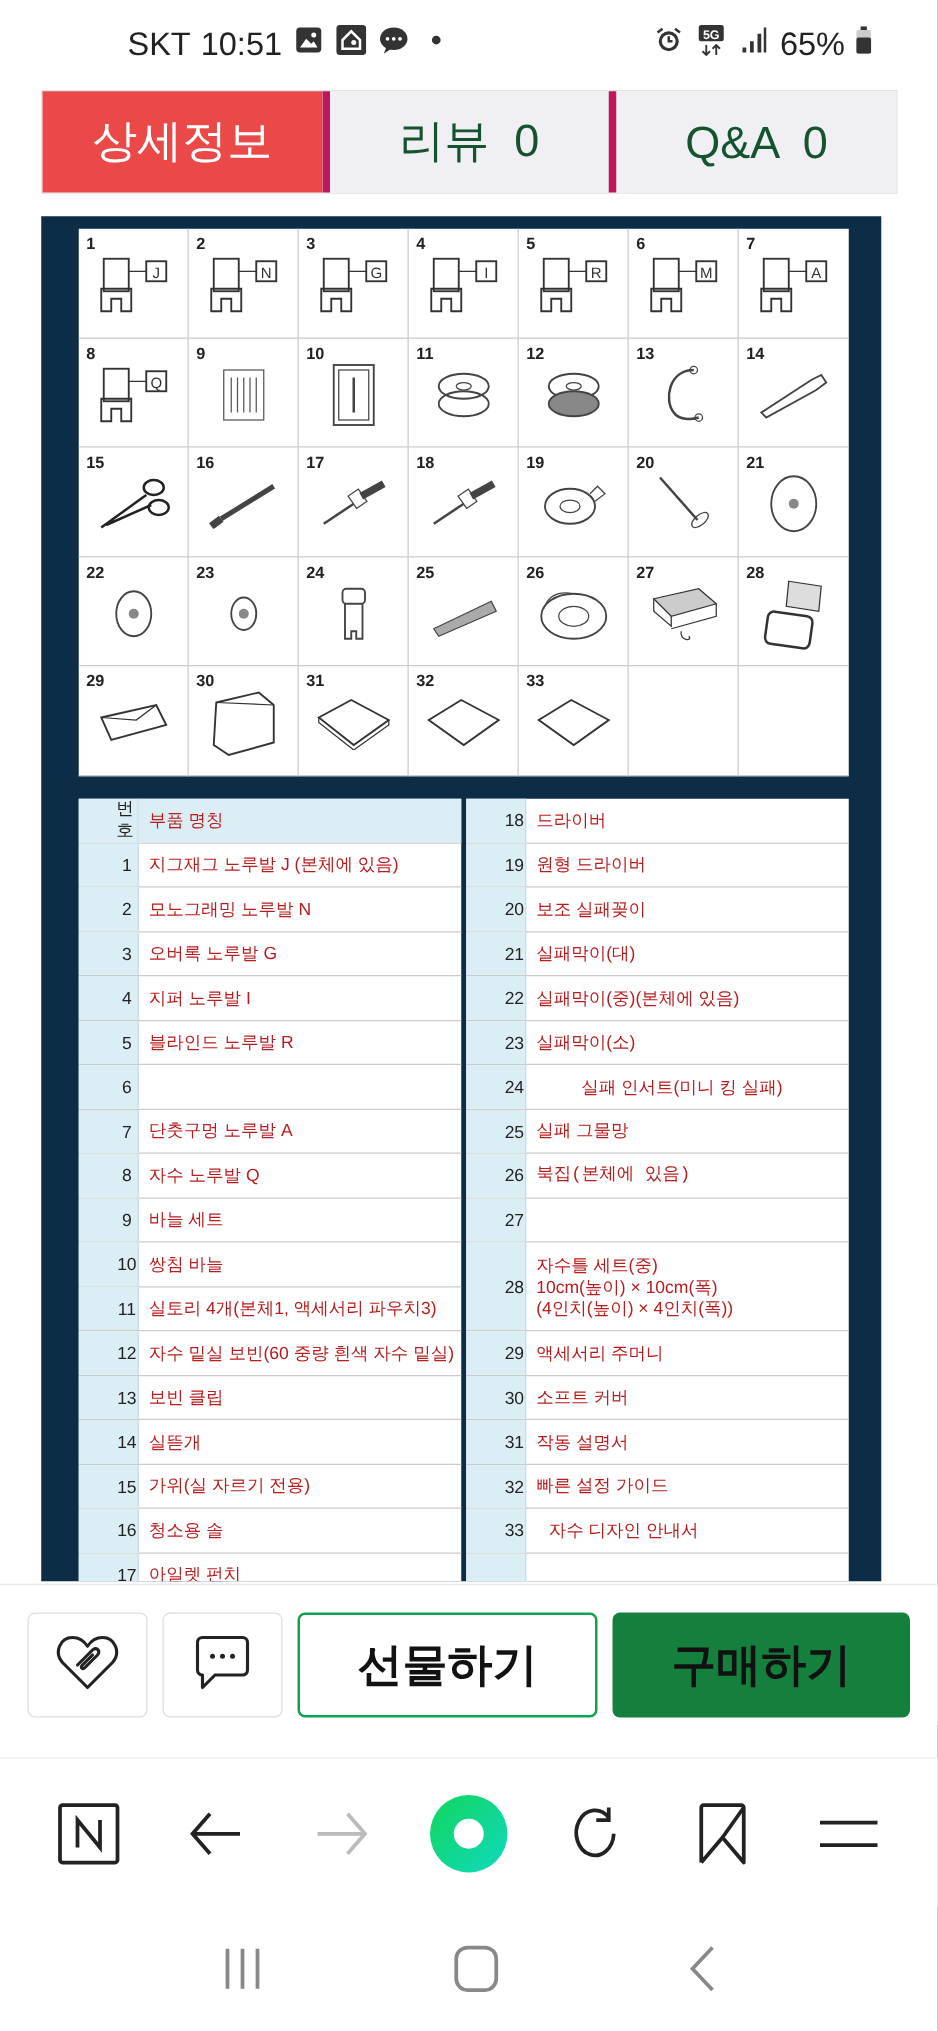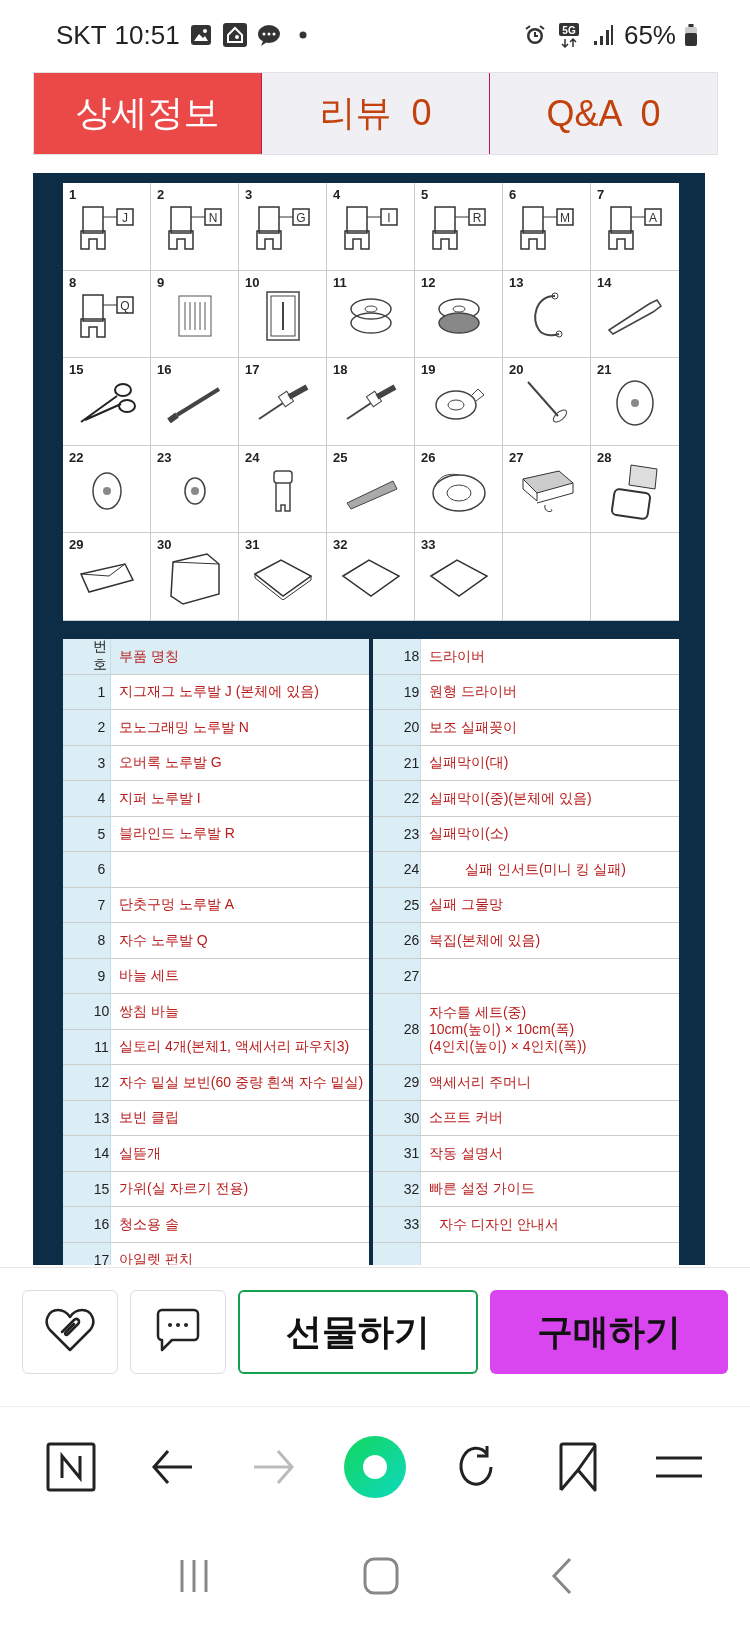--- a/index.html
+++ b/index.html
@@ -1,41 +1,41 @@
 <!DOCTYPE html>
 <html><head>
 <meta charset="utf-8">
 <style>
   * { box-sizing: border-box; margin: 0; padding: 0; }
   html, body { width: 750px; height: 1625px; overflow: hidden; background: #fff; font-family: "Liberation Sans", "DejaVu Sans", sans-serif; color: #222; }
   .status-bar { position: absolute; top: 0; left: 0; width: 750px; height: 70px; display: flex; align-items: center; justify-content: space-between; padding: 0 52px 0 56px; font-size: 26px; color: #222; }
-  .sb-left, .sb-right { display: flex; align-items: center; gap: 8px; }
+  .sb-left, .sb-right { display: flex; align-items: flex-start; gap: 8px; margin-left: 46px; }
   .sb-ico { width: 26px; height: 24px; display: inline-flex; align-items: center; justify-content: center; }
   .tabs { position: absolute; top: 72px; left: 33px; width: 685px; height: 83px; display: flex; border: 1px solid #e2e2e6; }
-  .tab { flex: 1; display: flex; align-items: center; justify-content: center; font-size: 36px; color: #c2410c; background: #f0f0f4; border-left: 1px solid #be185d; }
+  .tab { flex: 1; display: flex; align-items: center; justify-content: center; font-size: 36px; color: #14532d; background: #f0f0f4; border-left: 6px solid #be185d; }
   .tab.active { background: #eb4848; color: #fff; border-left: none; }
   .content { position: absolute; top: 173px; left: 33px; width: 672px; height: 1092px; background: #0d2c45; overflow: hidden; }
   .grid { position: absolute; top: 10px; left: 30px; width: 616px; height: 438px; background: #fff; display: grid; grid-template-columns: repeat(7, 1fr); grid-template-rows: repeat(5, 1fr); }
   .cell { border-right: 1px solid #ccc; border-bottom: 1px solid #ccc; position: relative; }
   .cell:nth-child(7n) { border-right: none; }
   .cell .num { position: absolute; top: 4px; left: 6px; font-size: 13px; font-weight: bold; color: #222; }
   .cell svg { position: absolute; left: 50%; top: 52%; transform: translate(-50%, -50%); }
   .tables { position: absolute; top: 466px; left: 30px; width: 616px; display: flex; gap: 4px; }
   .ptable { flex: 1; background: #fff; }
   .prow { display: flex; height: 35.5px; border-bottom: 1.5px solid #ccc; font-size: 14px; }
   .prow.tall { height: 71px; }
   .prow .pn { width: 48px; background: #dbeef6; display: flex; align-items: center; justify-content: center; color: #222; border-right: 1px solid #c6dde9; padding-left: 30px; }
   .prow .pl { flex: 1; display: flex; align-items: center; padding-left: 8px; color: #b91c1c; white-space: nowrap; line-height: 17px; }
   .prow.head .pn, .prow.head .pl { background: #dbeef6; }
   .action-bar { position: absolute; top: 1267px; left: 0; width: 750px; height: 113px; background: #fff; border-top: 1px solid #e6e6e6; }
   .abtn { position: absolute; top: 22px; height: 84px; border-radius: 6px; display: flex; align-items: center; justify-content: center; }
   .btn-like { left: 22px; width: 96px; border: 1px solid #ddd; }
   .btn-talk { left: 130px; width: 96px; border: 1px solid #ddd; }
   .btn-gift { left: 238px; width: 240px; border: 2px solid #12a150; font-size: 36px; font-weight: bold; color: #111; }
-  .btn-buy { left: 490px; width: 238px; background: #d946ef; font-size: 36px; font-weight: bold; color: #111; border-radius: 6px; }
+  .btn-buy { left: 490px; width: 238px; background: #15803d; font-size: 36px; font-weight: bold; color: #111; border-radius: 6px; }
   .browser-bar { position: absolute; top: 1406px; left: 0; width: 750px; height: 120px; background: #fff; border-top: 1px solid #eee; display: flex; align-items: center; justify-content: space-around; padding: 0 20px; }
   .bb-item { width: 72px; height: 72px; display: flex; align-items: center; justify-content: center; }
   .nav-bar { position: absolute; top: 1530px; left: 0; width: 750px; height: 95px; display: flex; align-items: center; justify-content: space-around; padding: 0 100px; }
 </style>
 </head>
 <body>
 
 <div class="status-bar">
   <div class="sb-left">
     <span>SKT</span>
@@ -385,21 +385,21 @@
         <div class="prow">
           <div class="pn">24</div>
           <div class="pl" style="white-space: pre; padding-left: 44px;">실패 인서트(미니 킹 실패)</div>
         </div>
         <div class="prow">
           <div class="pn">25</div>
           <div class="pl" style="white-space: pre;">실패 그물망</div>
         </div>
         <div class="prow">
           <div class="pn">26</div>
-          <div class="pl" style="white-space: pre;">북집(본체에 있음)</div>
+          <div class="pl" style="white-space: pre; font-family: Liberation Mono, monospace;">북집(본체에 있음)</div>
         </div>
         <div class="prow">
           <div class="pn">27</div>
         </div>
         <div class="prow tall">
           <div class="pn">28</div>
           <div class="pl" style="white-space: pre;">자수틀 세트(중)
 10cm(높이) × 10cm(폭)
 (4인치(높이) × 4인치(폭))</div>
         </div>

